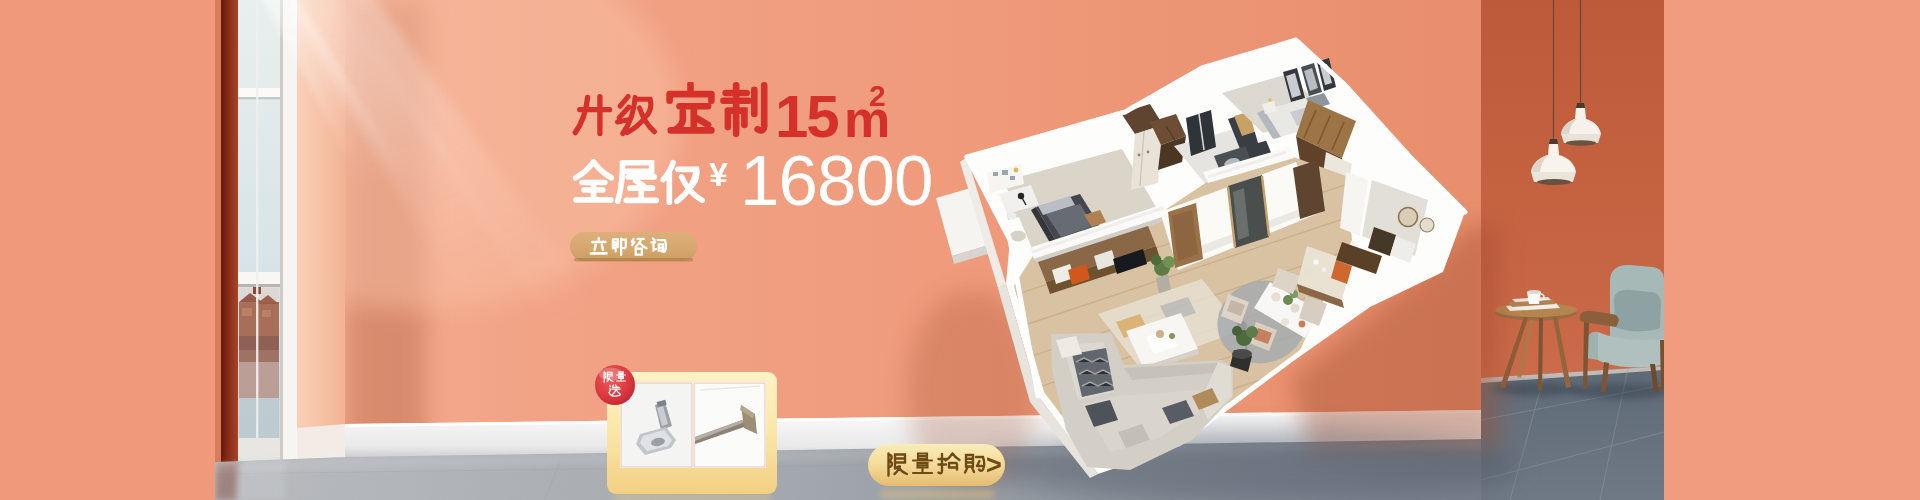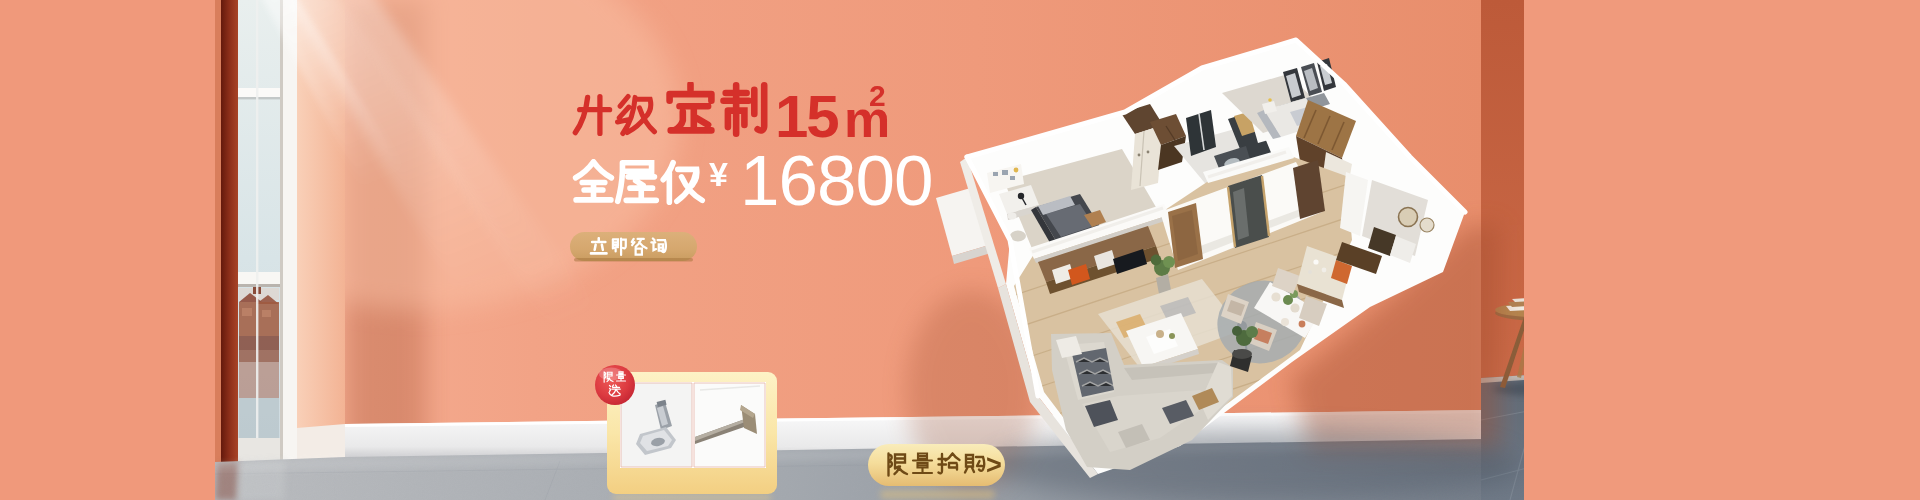--- a/index.html
+++ b/index.html
@@ -1,15 +1,15 @@
 <!DOCTYPE html>
 <html><head><meta charset="utf-8">
 <style>
 html,body{margin:0;padding:0;background:#f09a7c;font-family:"Liberation Sans",sans-serif;}
-#stage{position:relative;width:1524px;height:500px;overflow:hidden;background:#f09a7c;}
+#stage{position:relative;width:1920px;height:500px;overflow:hidden;background:#f09a7c;}
 svg{display:block}
 </style></head>
 <body>
 <div id="stage">
 <svg width="1920" height="500" viewBox="0 0 1920 500">
 <defs>
 <linearGradient id="wallG" x1="0" y1="0" x2="1" y2="0">
  <stop offset="0" stop-color="#f6b196"></stop>
           <stop offset="0.25" stop-color="#f2a386"></stop>
  <stop offset="0.6" stop-color="#ef9a7b"></stop>

